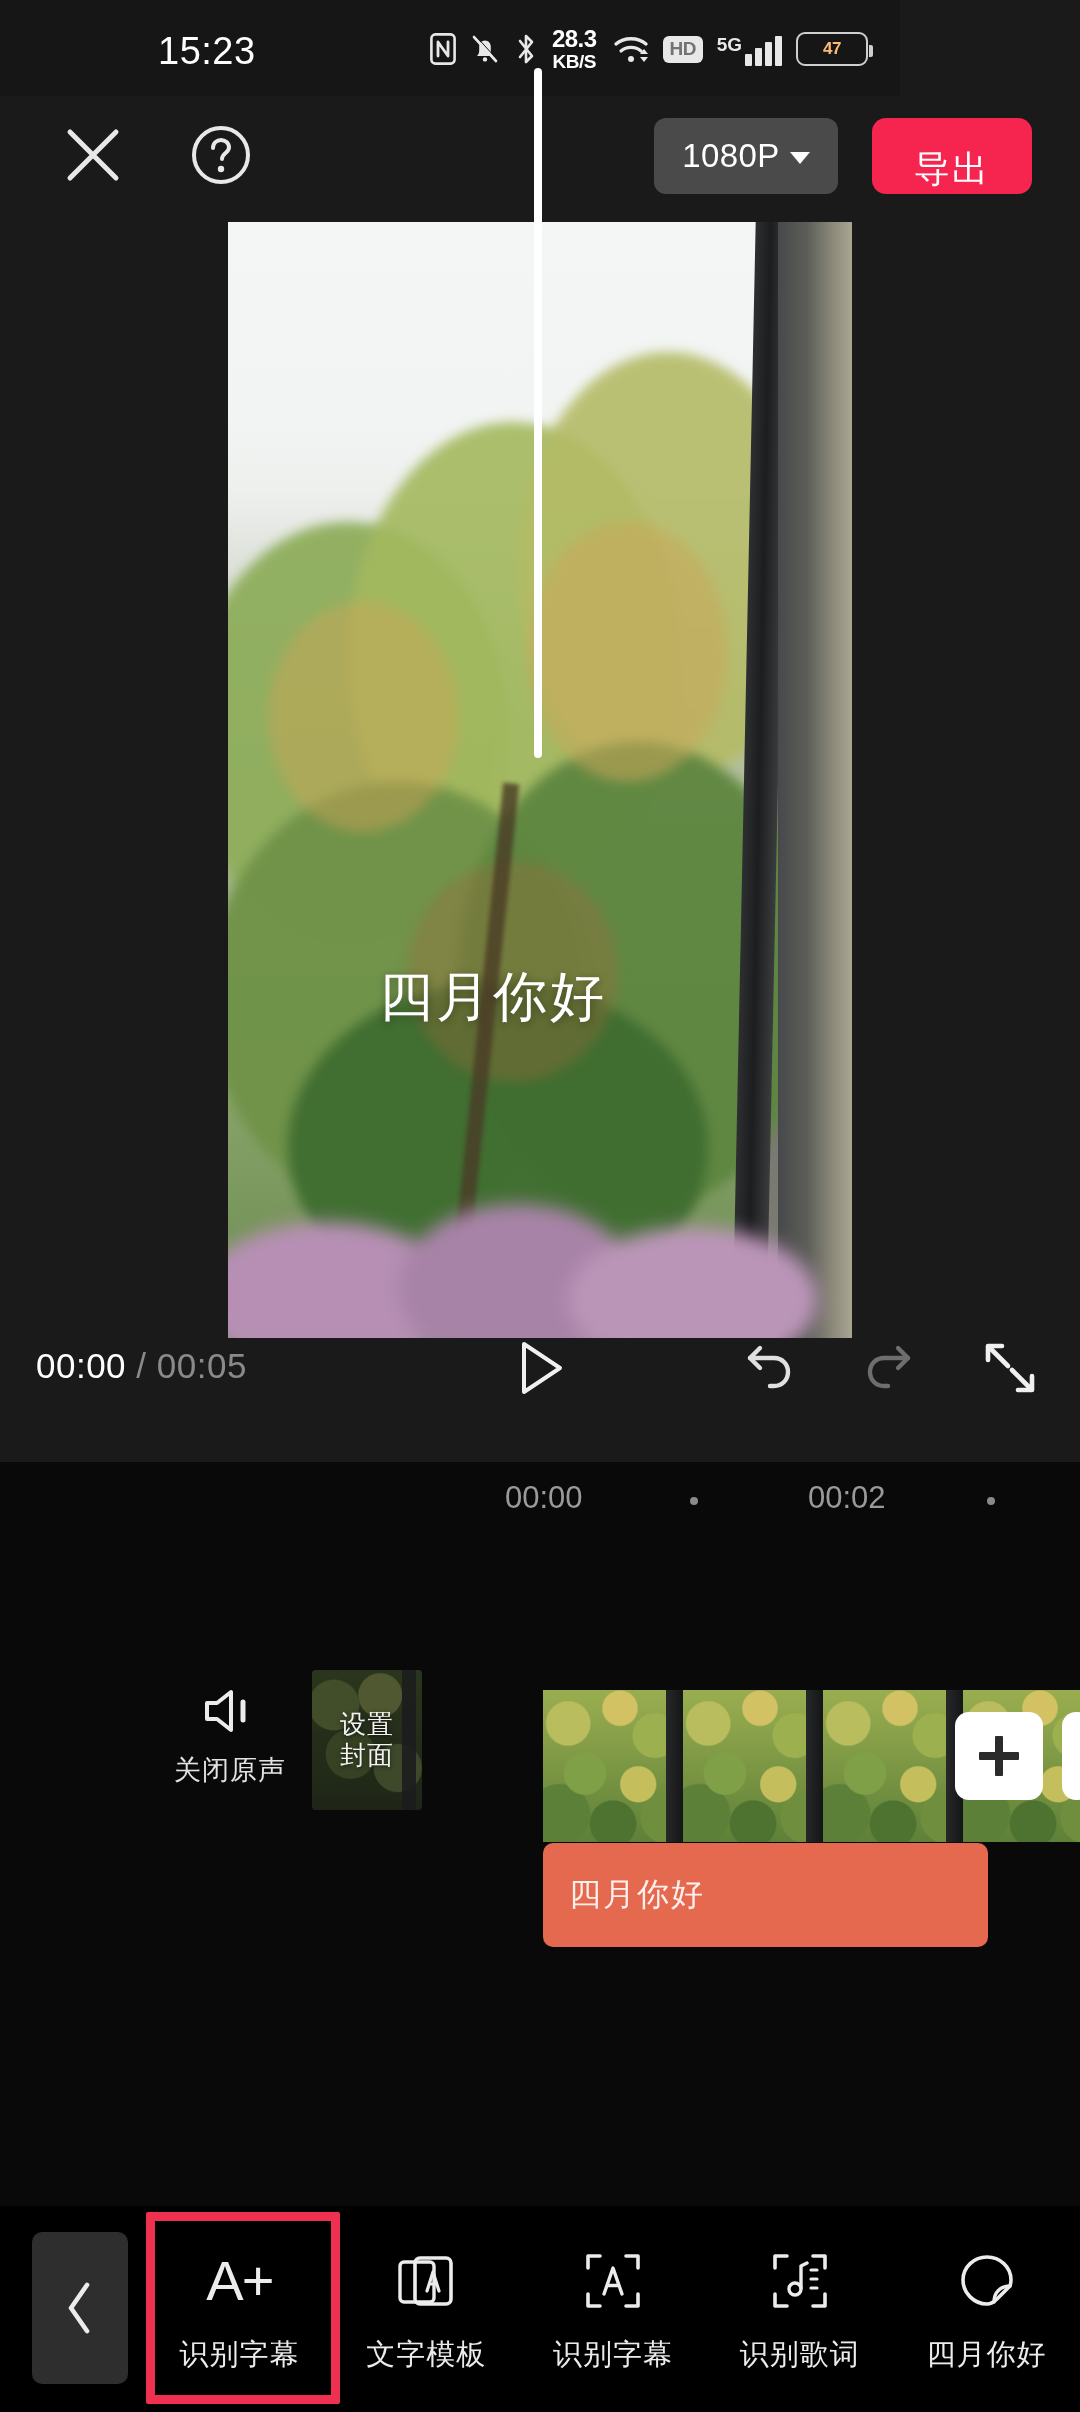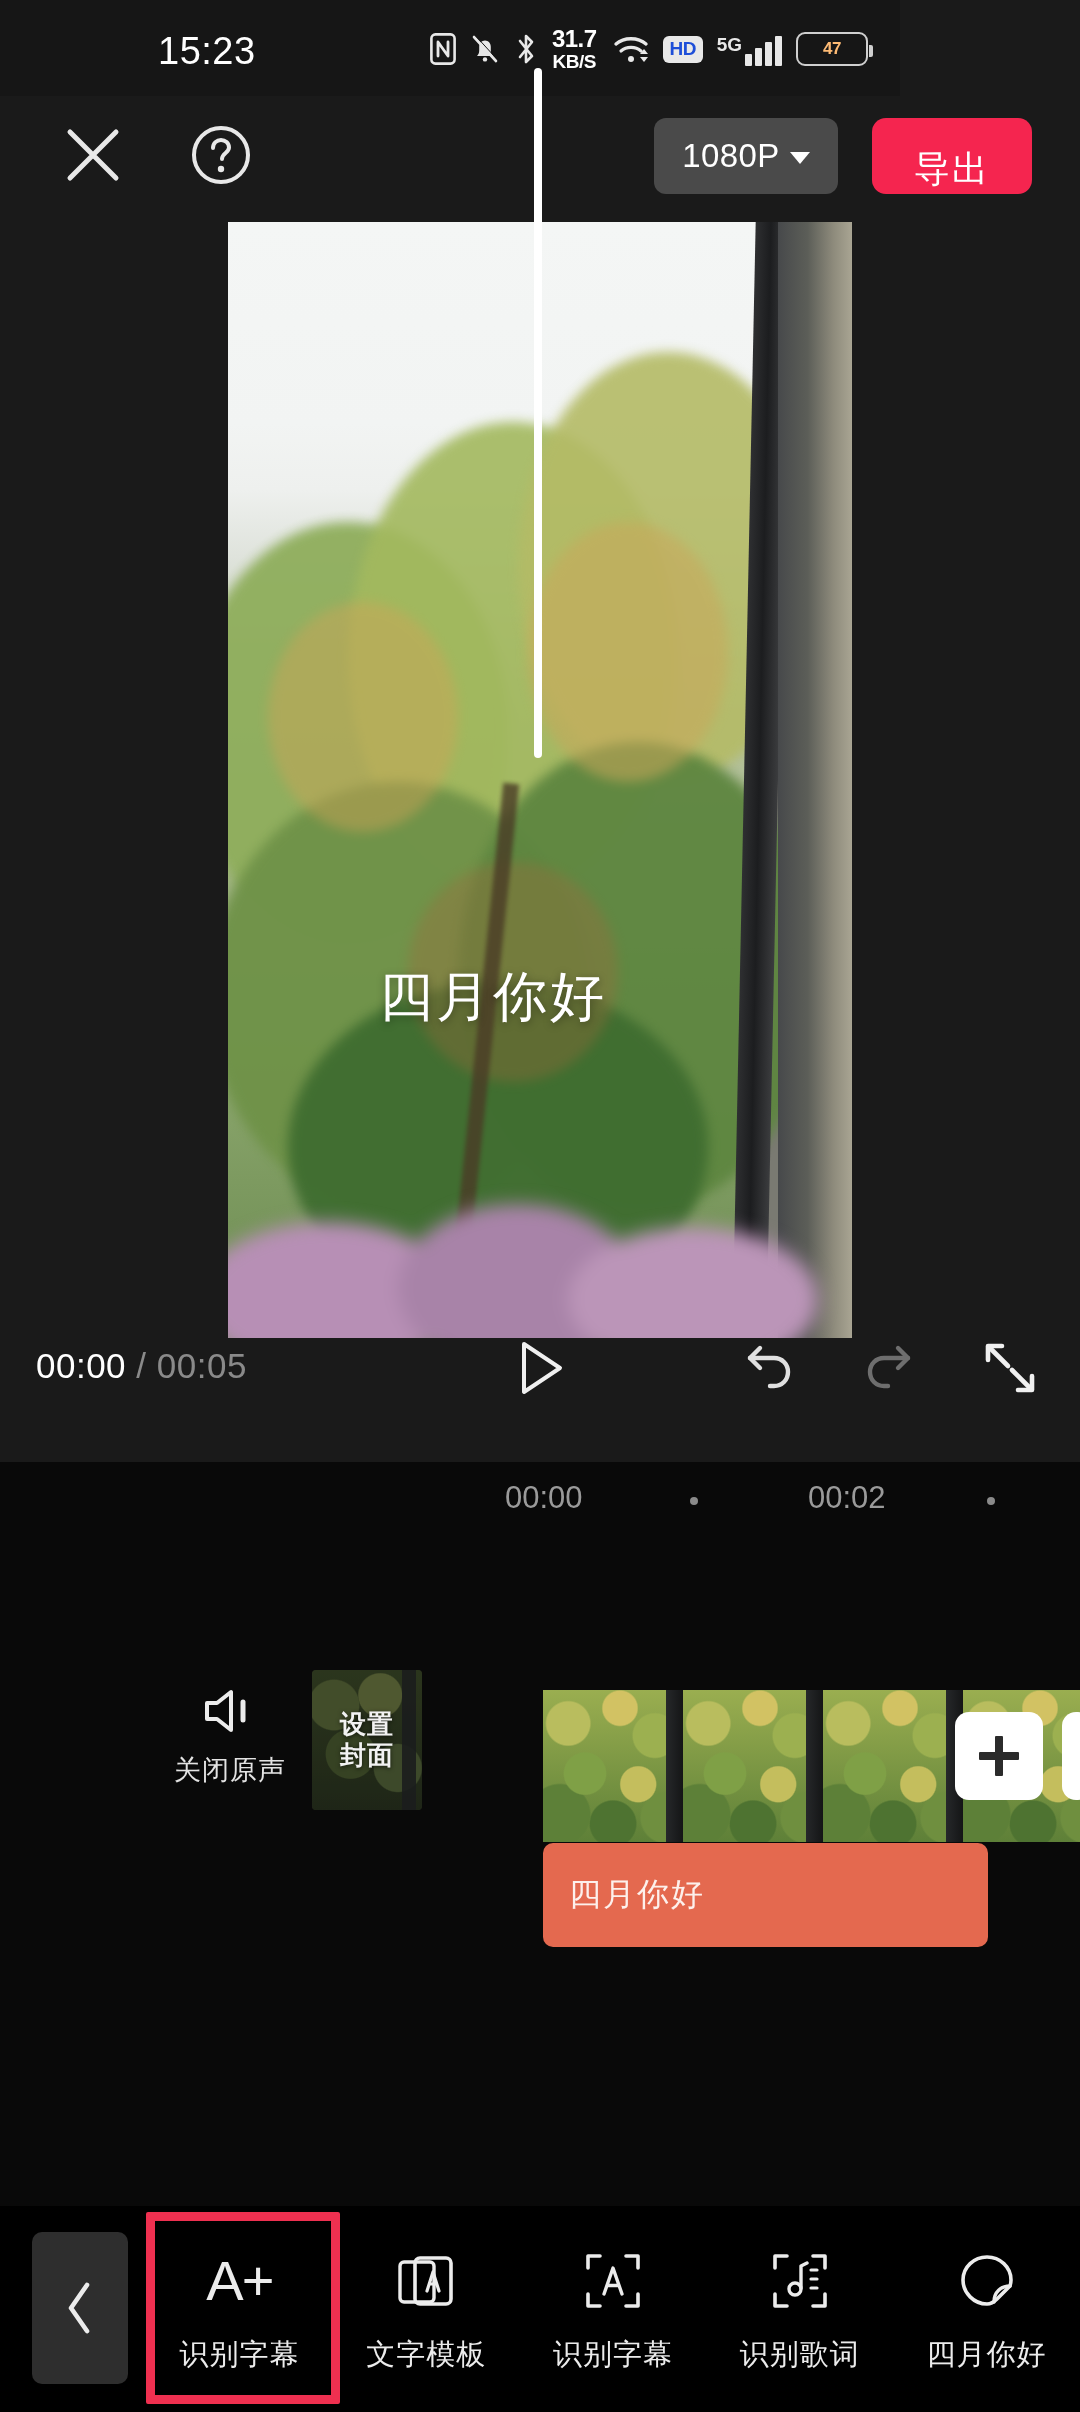--- a/index.html
+++ b/index.html
@@ -30,21 +30,21 @@
   .bt-icon { width:24px; height:34px; }
   .netspeed {
     display:flex; flex-direction:column; align-items:center;
     line-height:1; color:#fff; margin-right:2px;
   }
   .netspeed .n1 { font-size:24px; font-weight:700; letter-spacing:-0.5px; }
   .netspeed .n2 { font-size:19px; font-weight:700; letter-spacing:-0.5px; margin-top:1px; }
   .wifi-icon { width:36px; height:30px; }
   .hd-badge {
     width:40px; height:27px; border-radius:6px; background:#e8e8e8;
-    color:#1d4ed8; font-size:19px; font-weight:700;
+    color:#737373; font-size:19px; font-weight:700;
     display:flex; align-items:center; justify-content:center; letter-spacing:-0.5px;
   }
   .sig-wrap { display:flex; align-items:flex-end; gap:3px; height:34px; }
   .fiveg { font-size:19px; font-weight:700; color:#e8e8e8; line-height:1; margin-bottom:12px; }
   .bars { display:flex; align-items:flex-end; gap:3px; height:30px; }
   .bars i { width:7px; background:#e8e8e8; border-radius:1px; display:block; }
   .bars i:nth-child(1){height:12px;} .bars i:nth-child(2){height:18px;}
   .bars i:nth-child(3){height:24px;} .bars i:nth-child(4){height:30px;}
   .batt {
     width:72px; height:34px; border:2.5px solid #cfcfcf; border-radius:9px;
@@ -163,21 +163,21 @@
       radial-gradient(circle at 78% 70%, #55663a 0 18%, transparent 19%),
       linear-gradient(#3c4a28,#2a3420);
     filter:brightness(.72);
   }
   .cover-thumb .ct-pole {
     position:absolute; right:6px; top:0; width:14px; height:100%;
     background:#1b1d1d; opacity:.9;
   }
   .cover-thumb .ct-lbl {
     position:relative; z-index:2; font-size:26px; color:#f2f2f2; line-height:1.18;
-    text-align:center; letter-spacing:1px; text-shadow:0 1px 4px rgba(0,0,0,.7);font-weight:bold;
+    text-align:center; letter-spacing:1px; text-shadow:0 1px 4px rgba(0,0,0,.7);
   }
 
   .video-clip {
     position:absolute; left:543px; top:1690px; width:537px; height:152px;
     overflow:hidden; display:flex;
   }
   .vc-frame { position:relative; flex:0 0 140px; height:152px; overflow:hidden; }
   .vc-frame .leaf {
     position:absolute; inset:0;
     background:
@@ -262,21 +262,21 @@
         </svg>
       </span>
 
       <span class="si">
         <svg class="bt-icon" viewBox="0 0 24 34" fill="none">
           <path d="M6 9 L18 24 L12 30 V4 L18 10 L6 25" stroke="#e8e8e8" stroke-width="2.6" stroke-linecap="round" stroke-linejoin="round"></path>
         </svg>
       </span>
 
       <span class="netspeed">
-        <span class="n1">31.7</span>
+        <span class="n1">28.3</span>
         <span class="n2">KB/S</span>
       </span>
 
       <span class="si">
         <svg class="wifi-icon" viewBox="0 0 36 30" fill="none">
           <path d="M3 10c8-7 22-7 30 0" stroke="#e8e8e8" stroke-width="3.4" stroke-linecap="round"></path>
           <path d="M8 17c5.5-4.8 14.5-4.8 20 0" stroke="#e8e8e8" stroke-width="3.2" stroke-linecap="round"></path>
           <circle cx="18" cy="25" r="3" fill="#e8e8e8"></circle>
           <path d="M31 15l4 5h-8z" fill="#e8e8e8"></path>
           <path d="M31 28l-4-5h8z" fill="#e8e8e8"></path>

